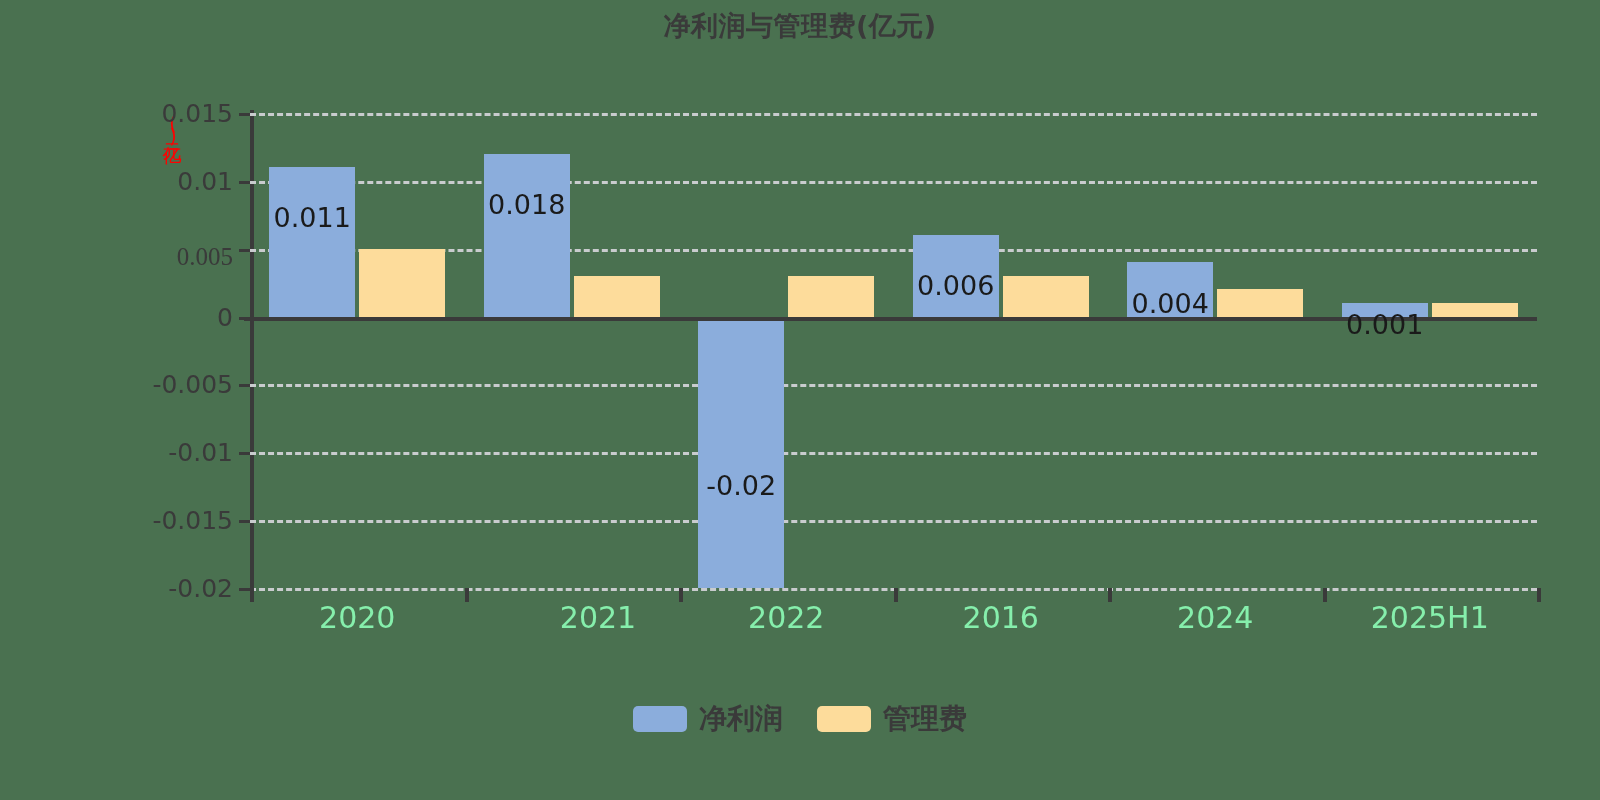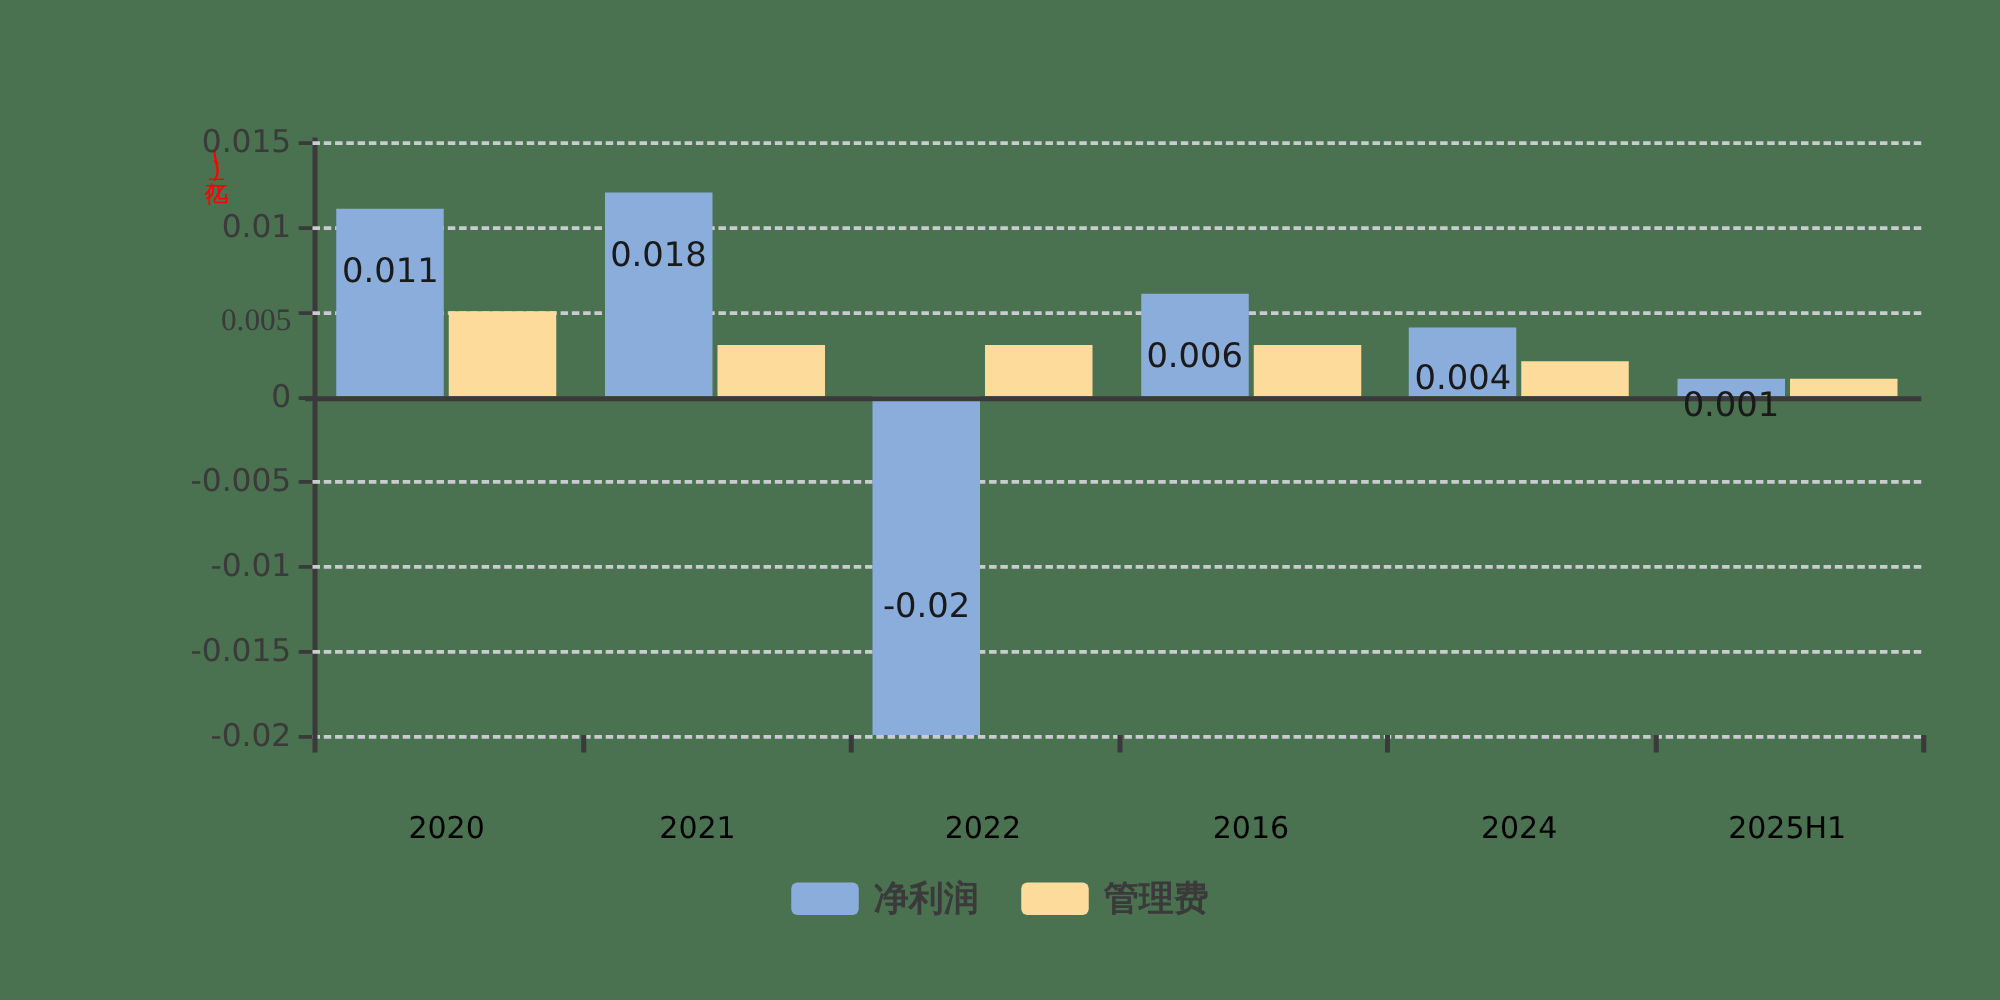--- a/index.html
+++ b/index.html
@@ -122,25 +122,24 @@
     position: absolute;
     top: 588px;
     width: 0;
     height: 14px;
     border-left: 4px solid #3A3A3A;
   }
 
   .x-label {
     position: absolute;
     top: 600px;
-    font-size: 24px;
-    color: #000000;
+    font-size: 30px;
+    color: #86efac;
     transform: translateX(-50%);
     white-space: nowrap;
-    margin-top: 48px;
   }
 
   
   .legend {
     position: absolute;
     top: 700px;
     left: 0;
     width: 1600px;
     display: flex;
     justify-content: center;
@@ -173,20 +172,21 @@
     font-size: 21px;
     font-weight: bold;
     color: #D08A11;
   }
 </style>
 </head>
 <body>
 
 <div id="chart-root">
 
+  <div class="chart-title">净利润与管理费(亿元)</div>
 
   <div class="y-axis-unit">(亿元)</div>
 
   <div id="y-axis-labels">
       <div class="y-label" style="top: 113px;">0.015</div>
       <div class="y-label" style="top: 180.857px;">0.01</div>
       <div class="y-label" style="top: 257px; font-family: Liberation Serif, serif;">0.005</div>
       <div class="y-label" style="top: 316.571px;">0</div>
       <div class="y-label" style="top: 384.429px;">-0.005</div>
       <div class="y-label" style="top: 452.286px;">-0.01</div>
@@ -240,21 +240,21 @@
         <div class="bar-label" style="left: 705.75px; top: 172.143px;">0.006</div>
         <div class="bar-label" style="left: 920.25px; top: 190.429px;">0.004</div>
         <div class="bar-label" style="left: 1134.75px; top: 210.786px;">0.001</div>
       </div>
   </div>
 
   <div id="x-axis">
       <div class="x-tick" style="left: 250px;"></div>
       <div class="x-label" style="left: 357.25px;">2020</div>
       <div class="x-tick" style="left: 464.5px;"></div>
-      <div class="x-label" style="left: 558px; text-align: right;">2021</div>
+      <div class="x-label" style="left: 598px; text-align: right;">2021</div>
       <div class="x-tick" style="left: 679px;"></div>
       <div class="x-label" style="left: 786.25px;">2022</div>
       <div class="x-tick" style="left: 893.5px;"></div>
       <div class="x-label" style="left: 1000.75px;">2016</div>
       <div class="x-tick" style="left: 1108px;"></div>
       <div class="x-label" style="left: 1215.25px;">2024</div>
       <div class="x-tick" style="left: 1322.5px;"></div>
       <div class="x-label" style="left: 1429.75px;">2025H1</div>
       <div class="x-tick" style="left: 1537px;"></div>
     </div>

